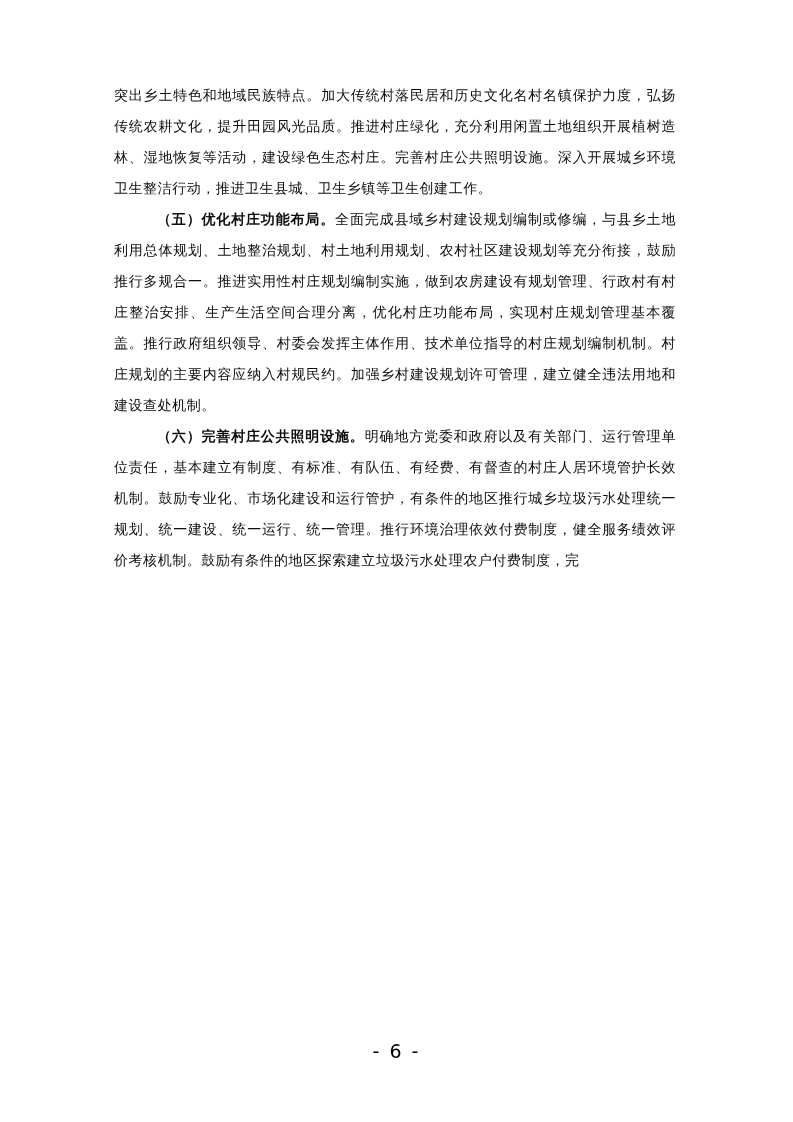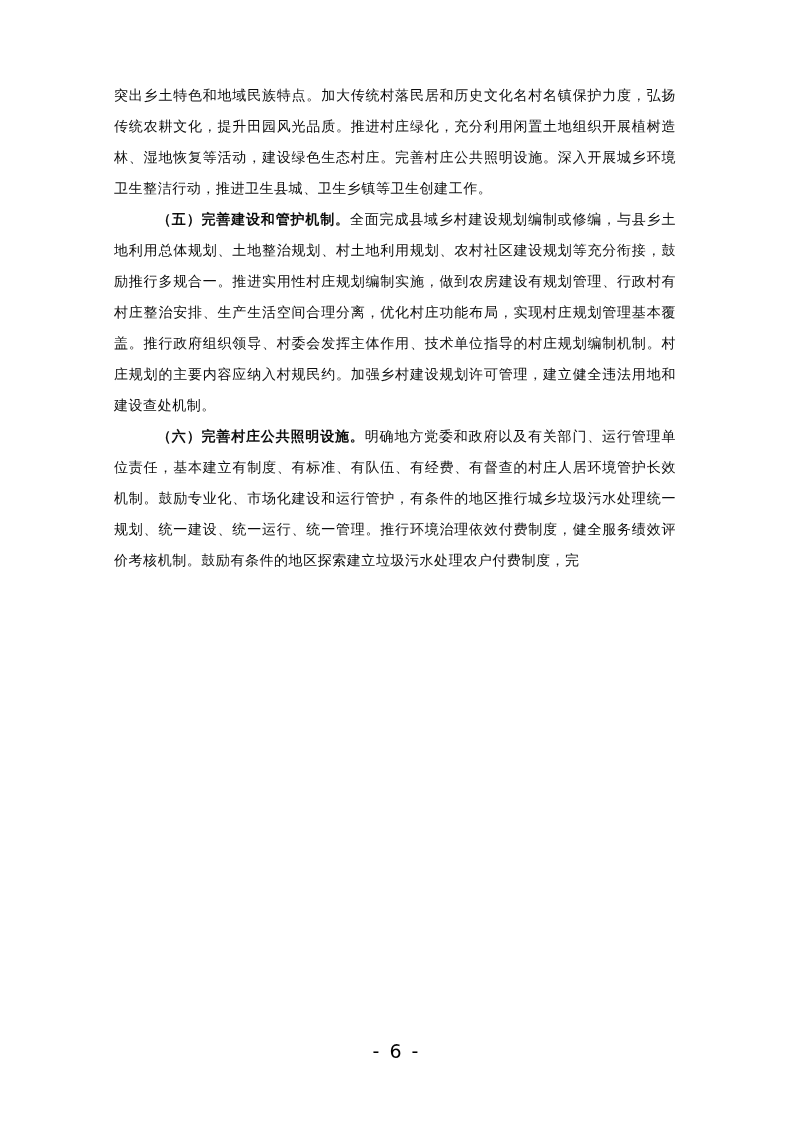--- a/index.html
+++ b/index.html
@@ -53,21 +53,21 @@
   </style>
 </head>
 <body>
 
 <div class="page">
 
   <div class="content">
 
     <p class="para"><span>突出乡土特色和地域民族特点。加大传统村落民居和历史文化名村名镇保护力度，弘扬传统农耕文化，提升田园风光品质。推进村庄绿化，充分利用闲置土地组织开展植树造林、湿地恢复等活动，建设绿色生态村庄。完善村庄公共照明设施。深入开展城乡环境卫生整洁行动，推进卫生县城、卫生乡镇等卫生创建工作。</span></p>
 
-    <p class="para indent"><span class="heading">（五）完善建设和管护机制。</span><span>全面完成县域乡村建设规划编制或修编，与县乡土地利用总体规划、土地整治规划、村土地利用规划、农村社区建设规划等充分衔接，鼓励推行多规合一。推进实用性村庄规划编制实施，做到农房建设有规划管理、行政村有村庄整治安排、生产生活空间合理分离，优化村庄功能布局，实现村庄规划管理基本覆盖。推行政府组织领导、村委会发挥主体作用、技术单位指导的村庄规划编制机制。村庄规划的主要内容应纳入村规民约。加强乡村建设规划许可管理，建立健全违法用地和建设查处机制。</span></p>
+    <p class="para indent"><span class="heading">（五）优化村庄功能布局。</span><span>全面完成县域乡村建设规划编制或修编，与县乡土地利用总体规划、土地整治规划、村土地利用规划、农村社区建设规划等充分衔接，鼓励推行多规合一。推进实用性村庄规划编制实施，做到农房建设有规划管理、行政村有村庄整治安排、生产生活空间合理分离，优化村庄功能布局，实现村庄规划管理基本覆盖。推行政府组织领导、村委会发挥主体作用、技术单位指导的村庄规划编制机制。村庄规划的主要内容应纳入村规民约。加强乡村建设规划许可管理，建立健全违法用地和建设查处机制。</span></p>
 
     <p class="para indent"><span class="heading">（六）完善村庄公共照明设施。</span><span>明确地方党委和政府以及有关部门、运行管理单位责任，基本建立有制度、有标准、有队伍、有经费、有督查的村庄人居环境管护长效机制。鼓励专业化、市场化建设和运行管护，有条件的地区推行城乡垃圾污水处理统一规划、统一建设、统一运行、统一管理。推行环境治理依效付费制度，健全服务绩效评价考核机制。鼓励有条件的地区探索建立垃圾污水处理农户付费制度，完</span></p>
 
   </div>
 
   <div class="page-footer">- 6 -</div>
 
 </div>
 
 </body></html>

